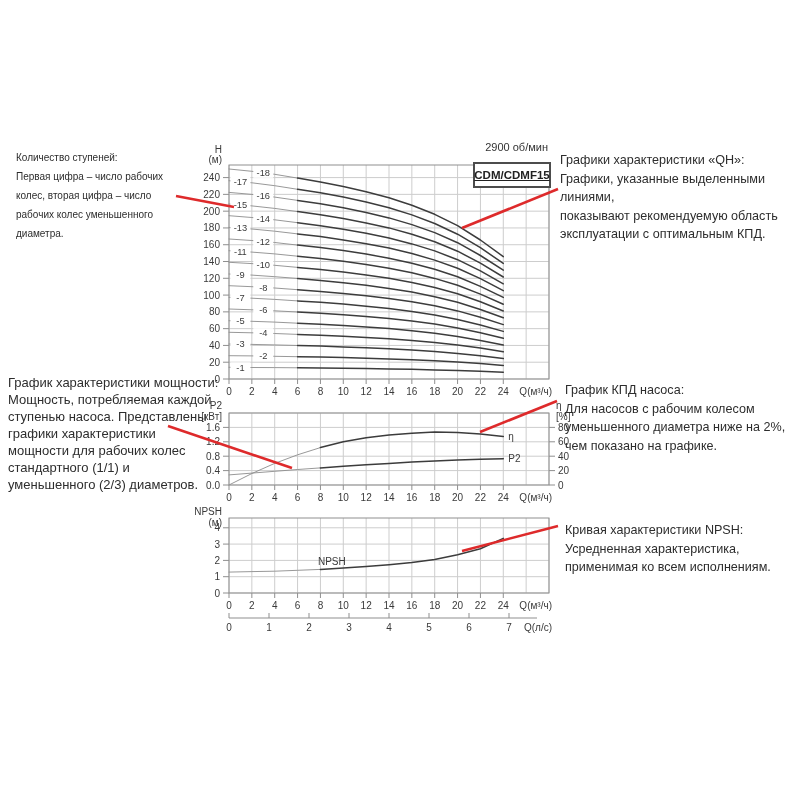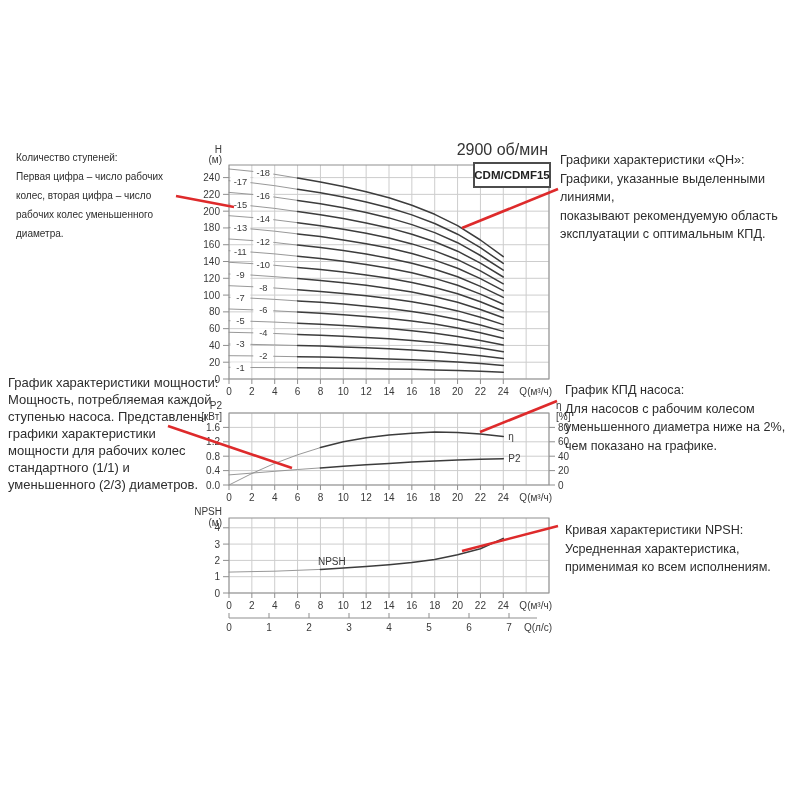--- a/index.html
+++ b/index.html
@@ -7,24 +7,24 @@
          font-family:"Liberation Sans",sans-serif;overflow:hidden;}
   #charts-svg{position:absolute;left:0;top:0;}
   svg{font-family:"Liberation Sans",sans-serif;}
   .ann{position:absolute;color:#2d2d2d;white-space:pre-line;font-size:12.6px;line-height:18.5px;}
   .ann-stages{left:16px;top:148px;width:206px;font-size:10px;line-height:19px;}
   .ann-power{left:8px;top:374px;width:220px;font-size:13px;line-height:17px;}
   .ann-qh{left:560px;top:151px;width:242px;}
   .ann-eff{left:565px;top:381px;width:238px;}
   .ann-npsh{left:565px;top:521px;width:238px;}
   .speed-label{position:absolute;left:400px;top:141px;width:148px;text-align:right;
-               font-size:16px;color:#333;}
+               font-size:11px;color:#333;}
   .model-box{position:absolute;left:473px;top:162px;width:74px;height:22px;background:#fff;
              border:2px solid #4c4c4c;display:flex;align-items:center;justify-content:center;
-             font-size:11.5px;font-weight:700;color:#222;}
+             font-size:11.5px;font-weight:700;color:#222;text-decoration:underline;}
 </style>
 </head>
 <body>
 
 <div class="stage">
 
   <svg id="charts-svg" width="800" height="680">
       <g>
         <line x1="229" y1="165" x2="229" y2="379" stroke="#cdcdcd" stroke-width="1"></line>
         <line x1="251.85714285714286" y1="165" x2="251.85714285714286" y2="379" stroke="#cdcdcd" stroke-width="1"></line>

